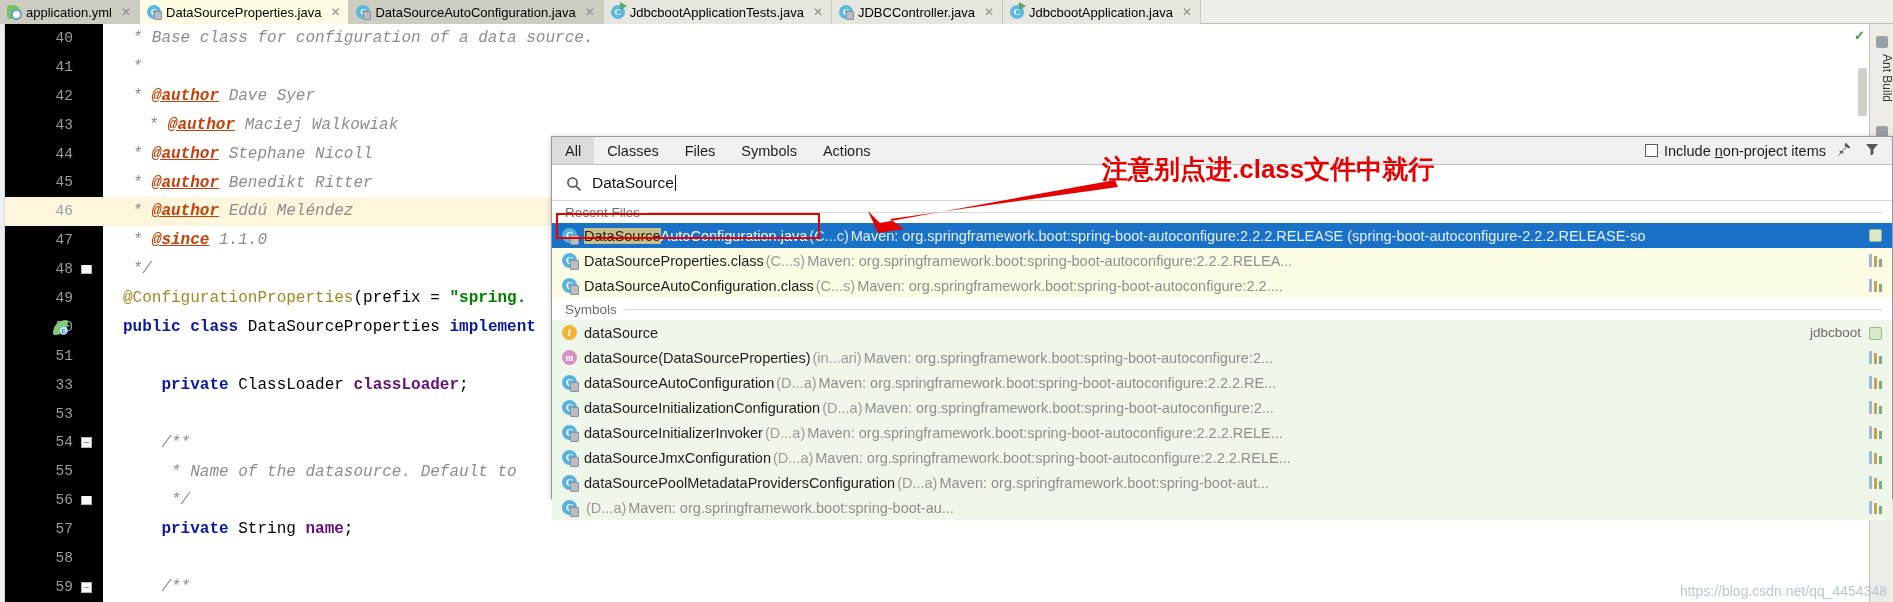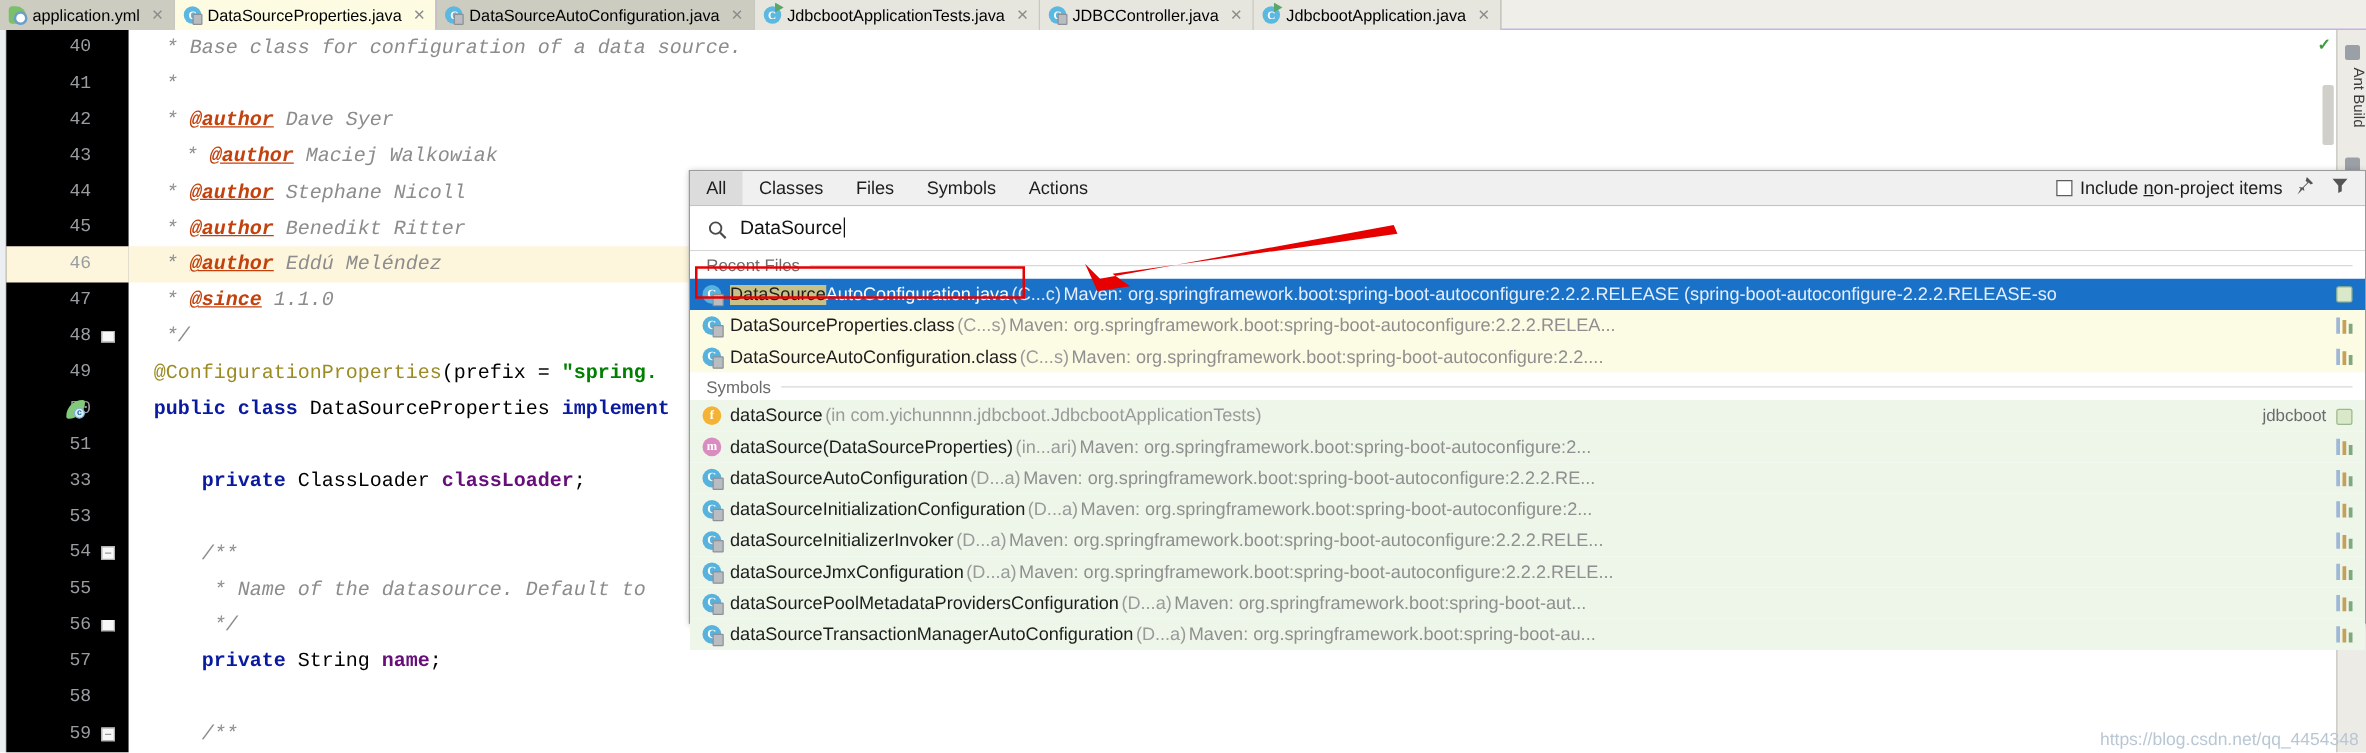--- a/index.html
+++ b/index.html
@@ -365,21 +365,20 @@
             <span class="libic"></span>
           </span>
         </div>
         <div class="grouphdr">
           <span>Symbols</span>
           <span class="rule"></span>
         </div>
         <div class="row sym">
           <span class="ic16 ic-f">f</span>
           <span class="nm">dataSource</span>
-          <span class="meta"> (in com.yichunnnn.jdbcboot.JdbcbootApplicationTests)</span>
           <span class="rightmod">
             <span>jdbcboot</span>
             <span class="modbadge"></span>
           </span>
         </div>
         <div class="row sym">
           <span class="ic16 ic-m">m</span>
           <span class="nm">dataSource(DataSourceProperties)</span>
           <span class="meta"> (in...ari)</span>
           <span class="loc">Maven: org.springframework.boot:spring-boot-autoconfigure:2...</span>
@@ -427,28 +426,28 @@
           <span class="ic16 ic-c">C</span>
           <span class="nm">dataSourcePoolMetadataProvidersConfiguration</span>
           <span class="meta"> (D...a)</span>
           <span class="loc">Maven: org.springframework.boot:spring-boot-aut...</span>
           <span class="rightmod">
             <span class="libic"></span>
           </span>
         </div>
         <div class="row sym">
           <span class="ic16 ic-c">C</span>
-          <span class="nm">dataSourceTransactionManagerAutoConfiguration</span>
           <span class="meta"> (D...a)</span>
           <span class="loc">Maven: org.springframework.boot:spring-boot-au...</span>
           <span class="rightmod">
             <span class="libic"></span>
           </span>
         </div>
       </div>
   </div>
 
   <div class="redbox"></div>
   <svg style="position:absolute;left:820px;top:175px;width:300px;height:70px;pointer-events:none">
     <polygon points="295,5 60,48 48,36 58,58 84,54 70,44 298,12" fill="#e60000"></polygon>
   </svg>
+  <div class="annot-text">注意别点进.class文件中就行</div>
   <div class="watermark">https://blog.csdn.net/qq_4454348</div>
 </div>
 
 </body></html>

